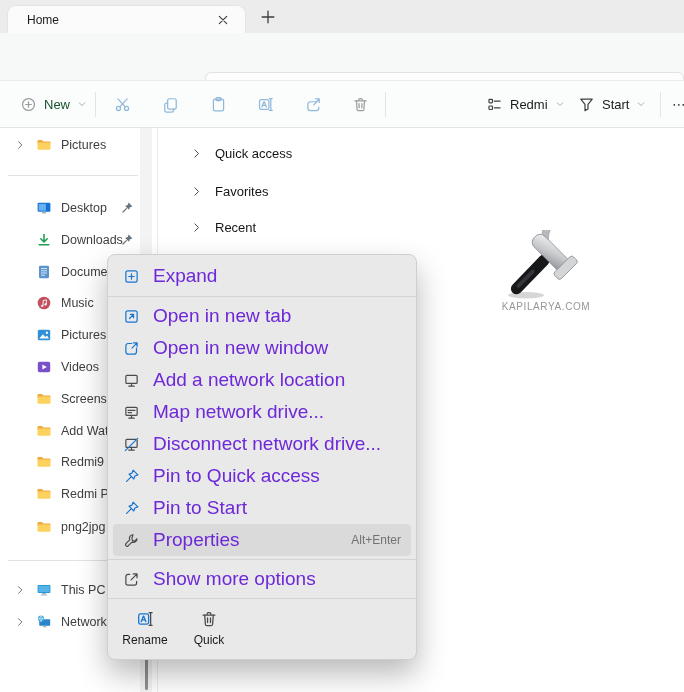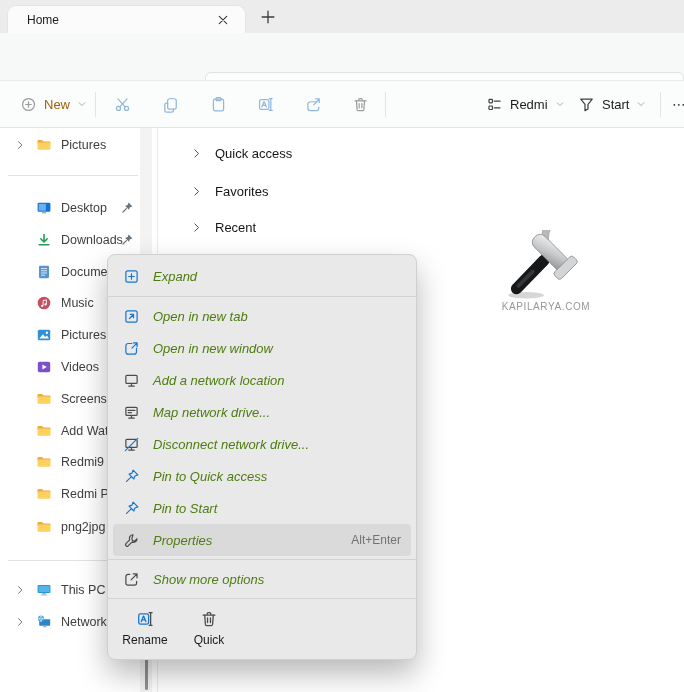--- a/index.html
+++ b/index.html
@@ -25,21 +25,21 @@
     border:1px solid #e1e2e3;border-radius:6px;display:flex;align-items:center;gap:13px;padding-left:15px;}
   .crumb{font-size:13px;color:#1b1b1b;}
   .chev-r{width:12px;height:12px;color:#4f5052;}
 
   
   .toolbar{position:absolute;left:0;top:80px;width:684px;height:48px;background:#fbfcfc;
     border-top:1px solid #ebebec;border-bottom:1px solid #e3e4e5;}
   .tb{position:absolute;top:0;height:46px;display:flex;align-items:center;gap:7px;}
   .ti{width:17px;height:17px;}
   .ic-lblue{color:#8fb8da;} .ic-tgray{color:#9a9b9d;} .ic-tdark{color:#3d3e40;}
-  .tlabel-dis{font-size:13px;color:#a16207;} .tlabel{font-size:13px;color:#1b1b1b;}
+  .tlabel-dis{font-size:13px;color:#14532d;} .tlabel{font-size:13px;color:#1b1b1b;}
   .tchev{width:10px;height:10px;color:#8a8b8d;}
   .tsep{position:absolute;top:11px;width:1px;height:25px;background:#e4e4e5;}
   .more-dots{font-size:14px;color:#3d3e40;letter-spacing:2px;}
 
   
   .sidebar-scroll-track{position:absolute;left:140px;top:128px;width:12px;height:564px;background:#f3f3f4;}
   .sidebar-scroll-thumb{position:absolute;left:145px;top:658px;width:3px;height:32px;background:#8f9092;border-radius:2px;}
   .splitter{position:absolute;left:157px;top:128px;width:1px;height:564px;background:#ececed;}
   .srow{position:absolute;left:0;width:150px;height:32px;display:flex;align-items:center;}
   .s-chev{position:absolute;left:14px;width:12px;height:12px;color:#5a5b5d;}
@@ -59,21 +59,21 @@
 
   
   .ctx{position:absolute;left:107px;top:254px;width:310px;height:406px;background:#e9e9e9;
     border:1px solid #cfcfd0;border-radius:8px;box-shadow:0 14px 30px rgba(0,0,0,0.28);
     padding:4px 0;display:flex;flex-direction:column;z-index:10;}
   .ctx-item{height:32px;flex:none;display:flex;align-items:center;gap:13px;padding:0 15px;}
   .ctx-item.first{height:34px;}
   .ctx-item.hl{background:#dadada;border-radius:4px;margin:0 5px;padding:0 10px;}
   .mi{width:17px;height:17px;flex:none;}
   .ic-blue{color:#1876d1;} .ic-gray{color:#4a4b4d;}
-  .ctx-label{font-size:13px;color:#4d7c0f;white-space:nowrap;font-style:italic;}
+  .ctx-label{font-size:19px;color:#6d28d9;white-space:nowrap;}
   .ctx-short{margin-left:auto;font-size:12px;color:#717274;}
   .ctx-div{height:1px;flex:none;background:#d3d3d4;margin:3px 0;}
   .ctx-footer{flex:1;display:flex;align-items:center;gap:6px;padding-left:8px;}
   .ctx-fbtn{width:58px;height:48px;display:flex;flex-direction:column;align-items:center;justify-content:center;gap:5px;border-radius:4px;}
   .ctx-fbtn .mi{width:18px;height:18px;}
   .ctx-flabel{font-size:12px;color:#1a1a1a;}
 </style>
 </head>
 <body>
 

